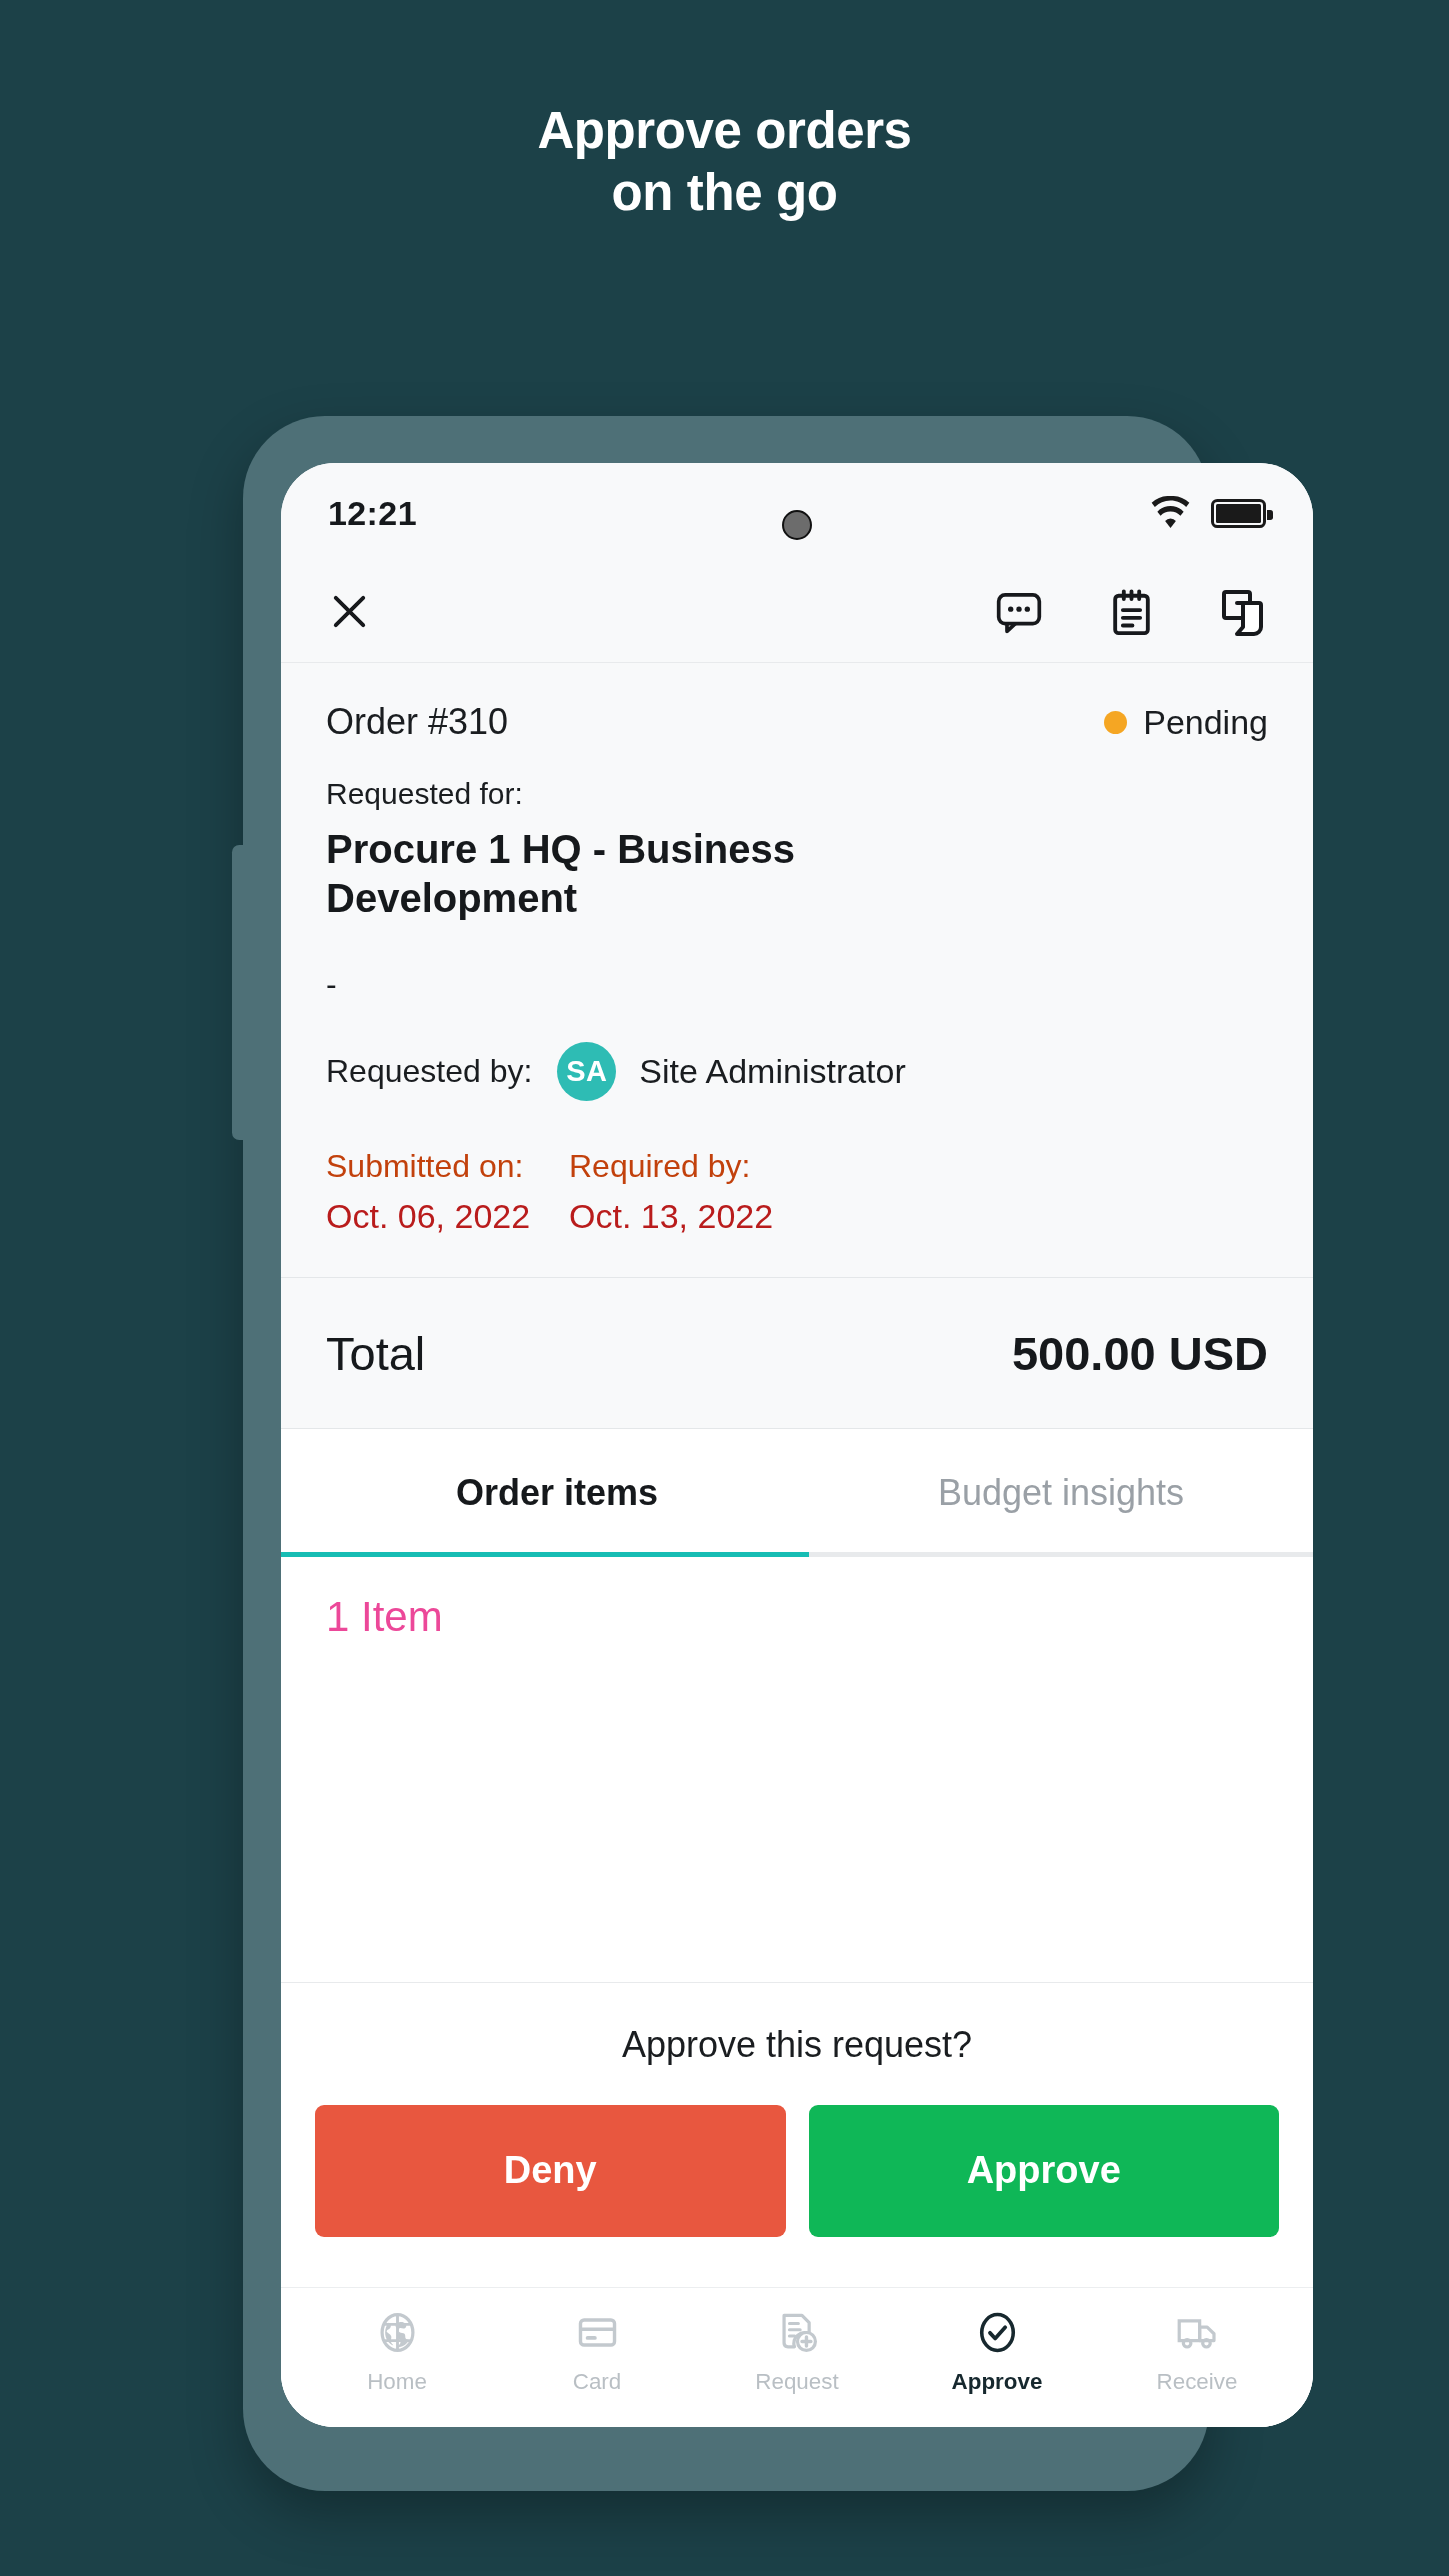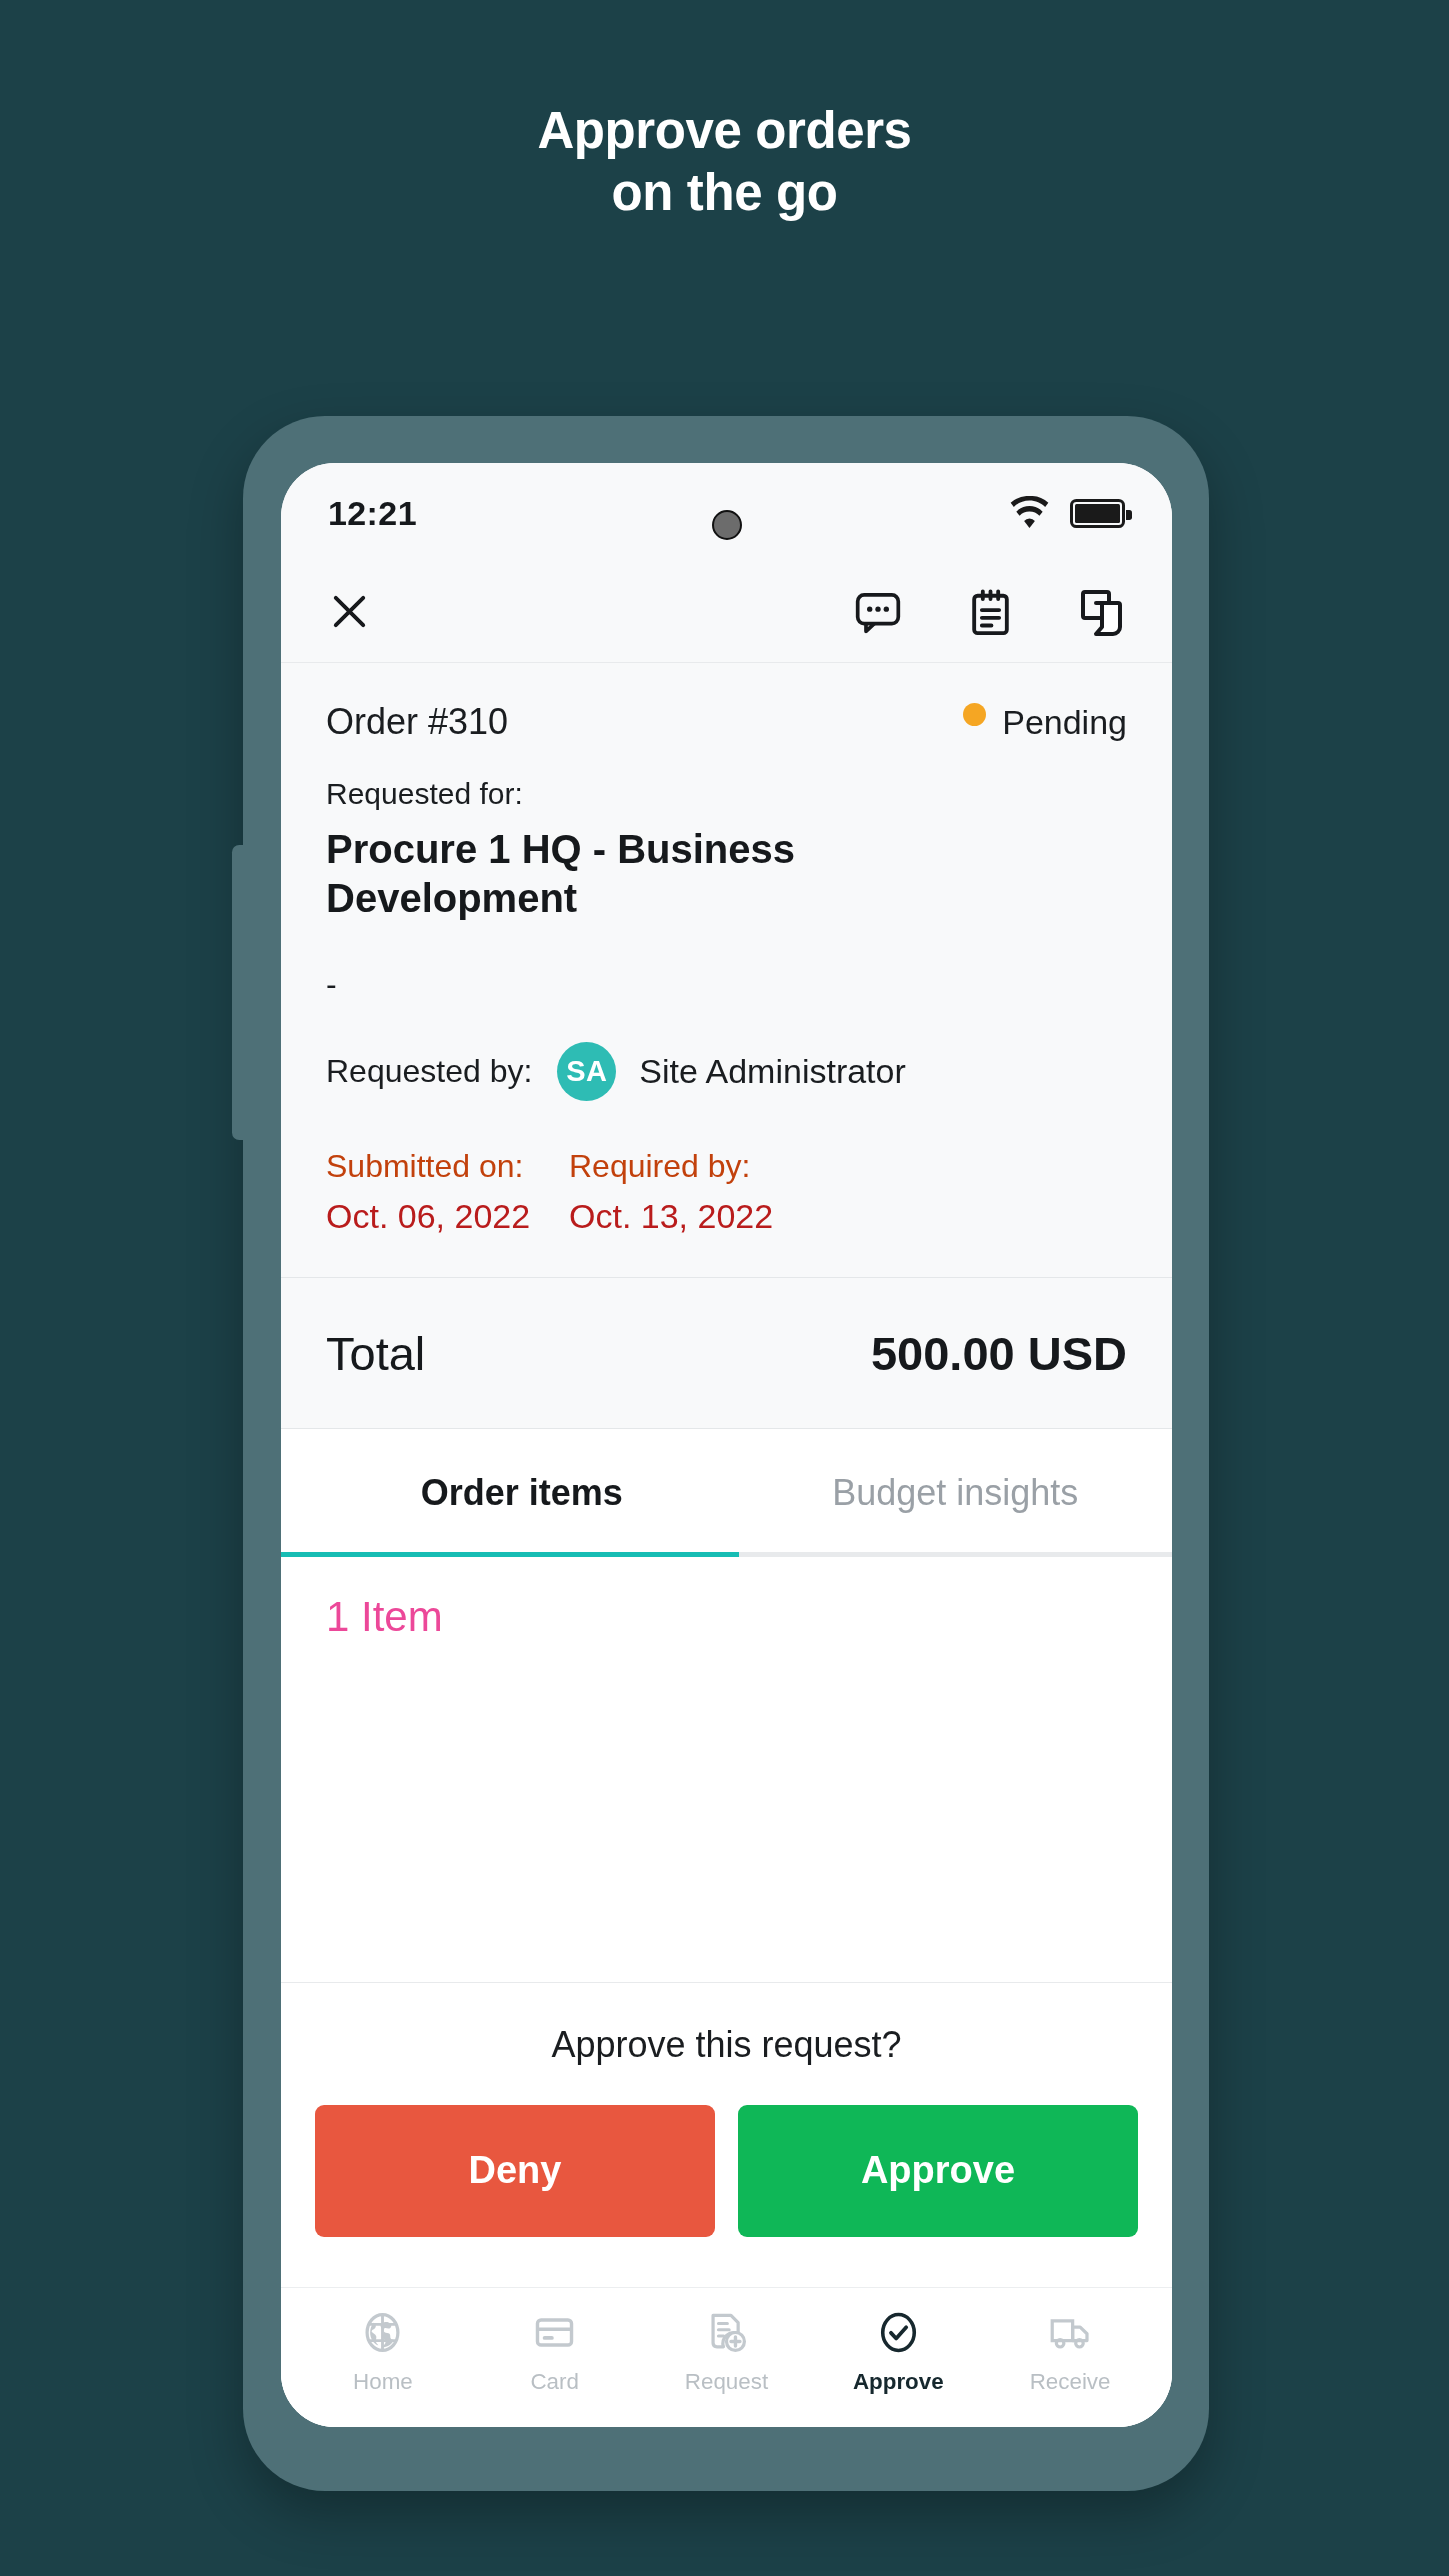--- a/index.html
+++ b/index.html
@@ -29,21 +29,21 @@
     box-shadow: 0 23px 54px rgba(0,0,0,0.30);
   }
   .side-button {
     position: absolute; left: -10.7px; top: 429px;
     width: 16px; height: 295px;
     background: #4e7077;
     border-radius: 7.2px 0 0 7.2px;
   }
   .screen {
     position: absolute; left: 38px; top: 47px;
-    width: 891px; height: 1964px;
+    width: 1032px; height: 1964px;
     background: #ffffff;
     border-radius: 54px;
     overflow: hidden;
   }
 
   
   .statusbar {
     position: relative; height: 100px;
     background: #f8f9fa;
     display: flex; align-items: center;
@@ -81,21 +81,21 @@
   .toolbar .spacer { flex: 1; }
   .toolbar .ic { margin-left: 66px; display: flex; align-items: center; }
 
   
   .content { background: #f8f9fa; padding: 0 45px; }
   .row-head {
     display: flex; align-items: center; justify-content: space-between;
     padding-top: 38px;
   }
   .order-id { font-size: 36px; color: #1a1d20; }
-  .status-wrap { display: flex; align-items: flex-start; gap: 16px; }
+  .status-wrap { display: flex; align-items: center; gap: 16px; }
   .status-dot { width: 23px; height: 23px; border-radius: 50%; background: #f5a623; }
   .status-text { font-size: 34px; color: #1a1d20; }
 
   .lbl { font-size: 30px; color: #1a1d20; margin-top: 34px; }
   .dept {
     font-size: 40px; color: #16191c; font-weight: 600;
     line-height: 1.22; margin-top: 14.3px; max-width: 644px;
   }
   .dash { font-size: 32px; color: #1a1d20; margin-top: 43px; }
 

